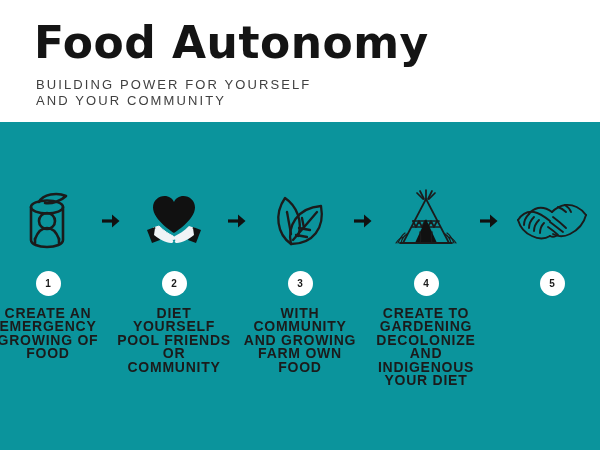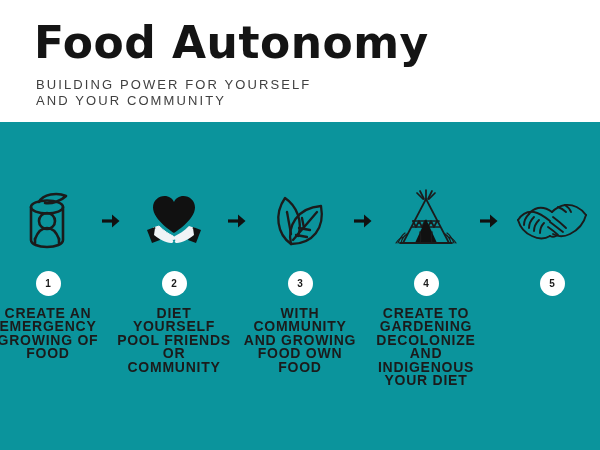--- a/index.html
+++ b/index.html
@@ -209,21 +209,21 @@
             <path d="M33 28 L35 38"></path>
             <path d="M30 38 L41 40"></path>
             <path d="M27 45 L38 47"></path>
           </svg>
         </div>
         <div class="badge">3</div>
         <div class="caption">
           <div>WITH</div>
           <div>COMMUNITY</div>
           <div>AND GROWING</div>
-          <div>FOOD OWN</div>
+          <div>FARM OWN</div>
           <div>FOOD</div>
         </div>
       </div>
 
       <div class="arrow">
         <svg width="20" height="18" viewBox="0 0 20 18">
           <path d="M1 9 L14 9" stroke="#111111" stroke-width="3.2"></path>
           <path d="M11 2.5 L18.5 9 L11 15.5 Z" fill="#111111"></path>
         </svg>
       </div>

